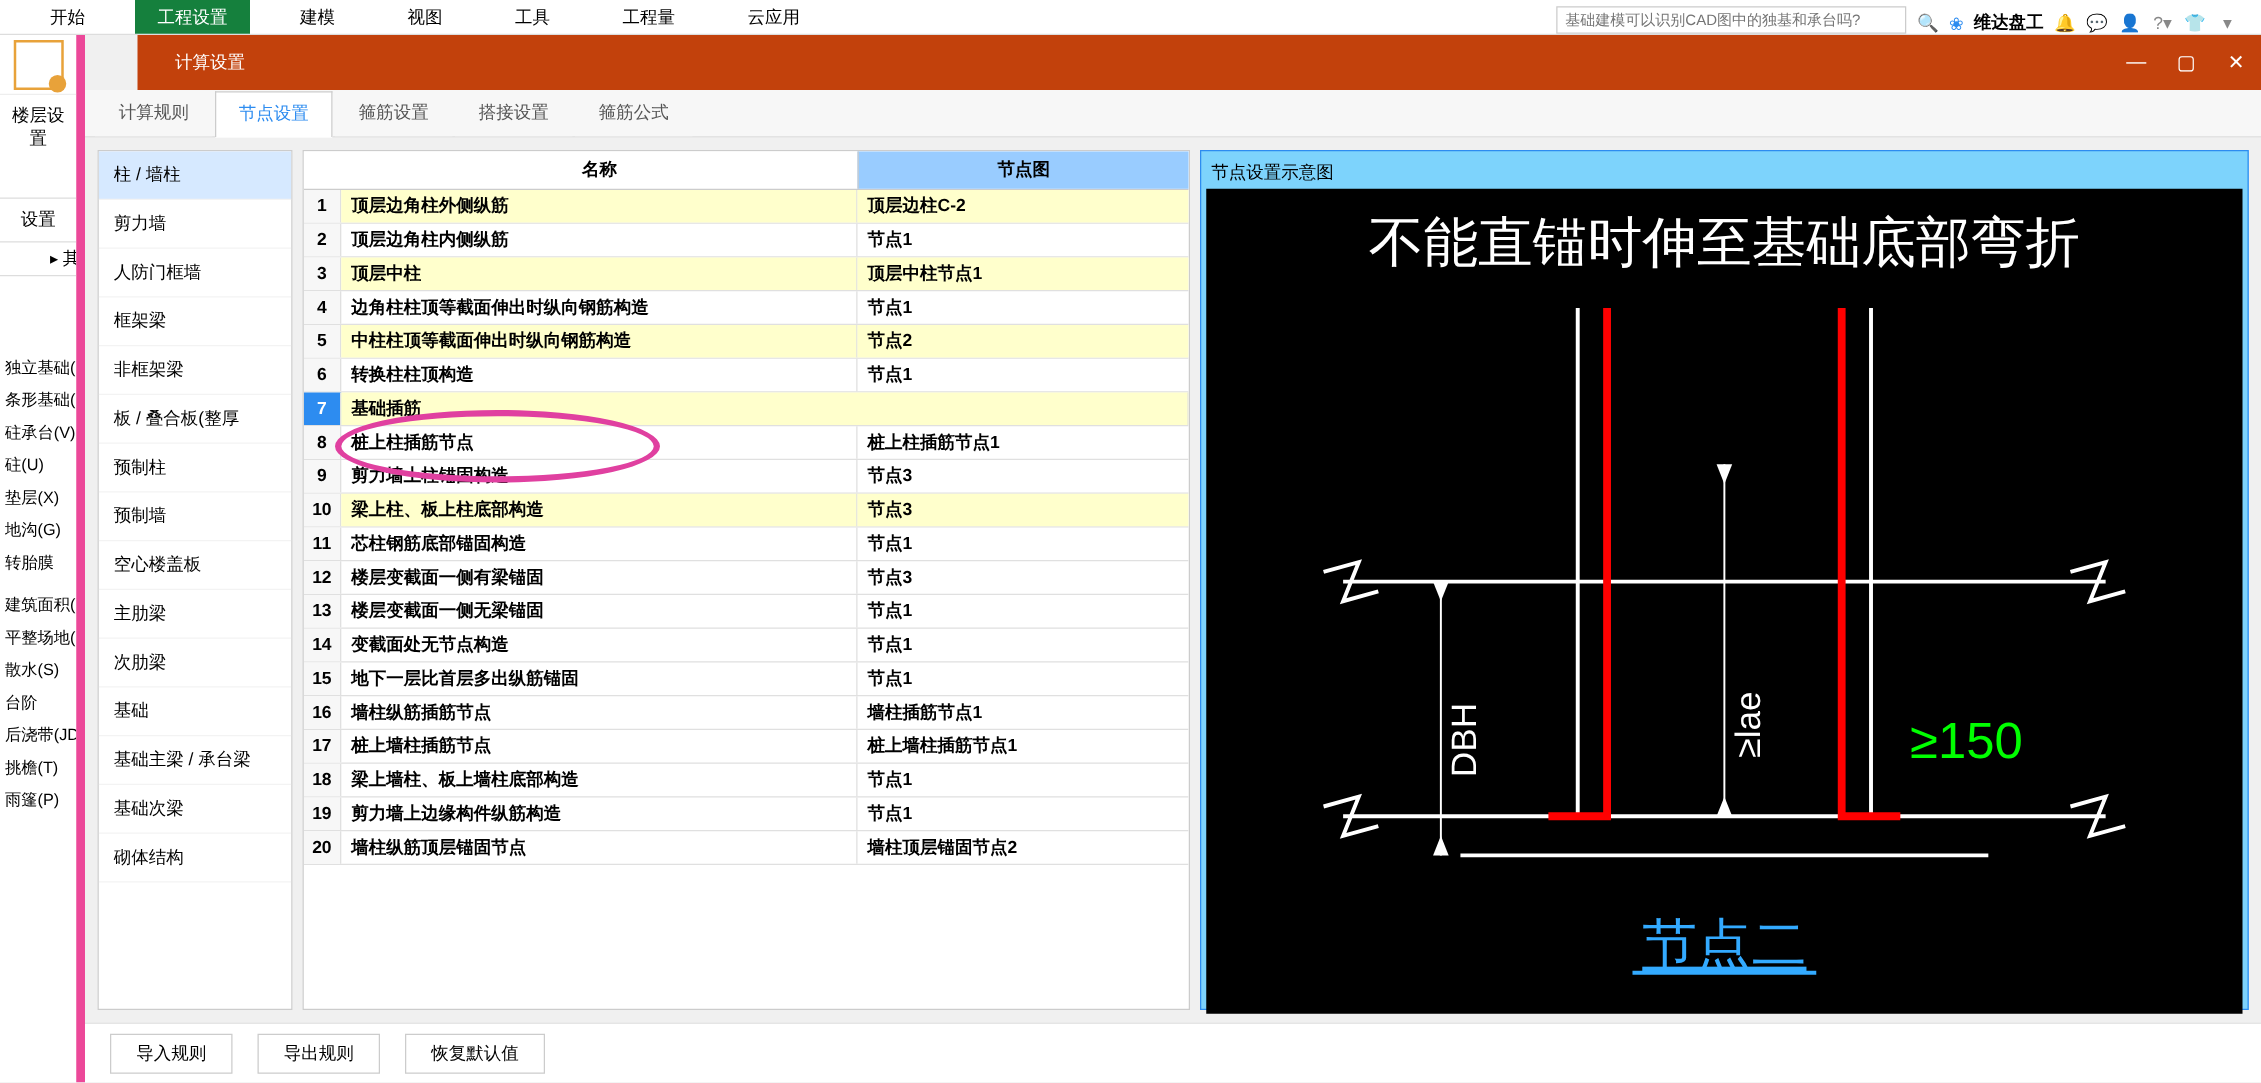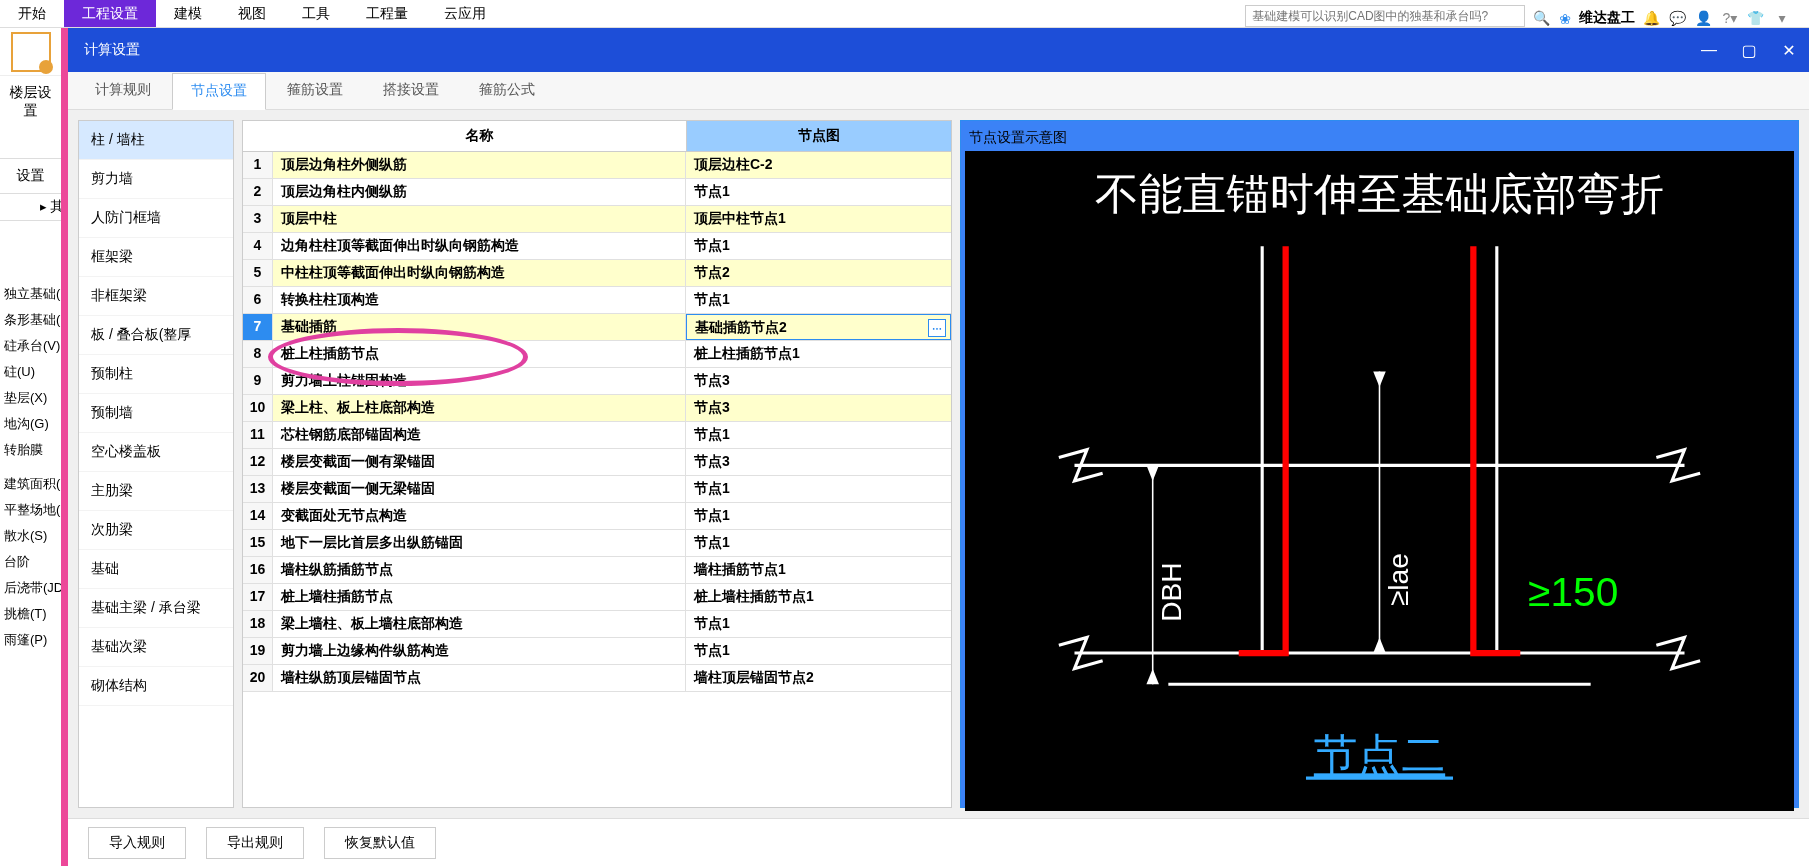--- a/index.html
+++ b/index.html
@@ -1,28 +1,28 @@
 <!DOCTYPE html>
 <html><head>
 <meta charset="utf-8">
 <style>
 * { box-sizing: border-box; margin: 0; padding: 0; font-family: "Microsoft YaHei", Arial, sans-serif; font-size: 14px; }
 body { background: #f0f0f0; width: 1809px; height: 866px; overflow: hidden; position: relative; }
 
 
 .top-menubar { height: 28px; background: #fff; border-bottom: 1px solid #ddd; display: flex; align-items: stretch; }
-.top-menubar .menu-item { padding: 4px 18px; cursor: pointer; display: flex; align-items: center; }
-.top-menubar .menu-item.active { background: #6d28d9; color: #fff; }
+.top-menubar .menu-item { padding: 4px 18px; cursor: pointer; display: flex; align-items: center; margin-left: 22px; }
+.top-menubar .menu-item.active { background: #15803d; color: #fff; }
 .top-search { margin-left: auto; display: flex; align-items: flex-end; padding-right: 18px; gap: 8px; }
 .top-search input { width: 280px; height: 22px; border: 1px solid #ccc; padding: 0 6px; color: #999; font-size: 12px; }
 .top-search .logo-text { font-weight: bold; font-size: 14px; }
 .top-search .icon-btn { width: 18px; height: 18px; color: #888; display: flex; align-items: center; justify-content: center; cursor: pointer; }
 
 
-.title-bar { height: 44px; background: #1d4ed8; color: #fff; display: flex; align-items: center; padding-left: 16px; position: relative; }
+.title-bar { height: 44px; background: #c2410c; color: #fff; display: flex; align-items: center; padding-left: 30px; position: relative; margin-left: 42px; }
 .title-bar .window-controls { position: absolute; right: 0; top: 0; display: flex; }
 .title-bar .win-btn { width: 40px; height: 44px; display: flex; align-items: center; justify-content: center; color: #fff; cursor: pointer; font-size: 16px; }
 
 
 .outer-sidebar { position: absolute; left: 0; top: 28px; width: 68px; background: #fff; border-right: 7px solid #ec4899; height: 838px; overflow: hidden; }
 .outer-sidebar .icon-block { height: 48px; display: flex; align-items: center; justify-content: center; border-bottom: 1px solid #eee; }
 .outer-sidebar .big-label { padding: 8px 4px; text-align: center; font-size: 14px; }
 .outer-sidebar .side-item { padding: 4px 4px; font-size: 13px; white-space: nowrap; overflow: hidden; }
 .gear-icon { width: 40px; height: 40px; border: 2px solid #e8a23a; position: relative; }
 .gear-icon::after { content: ""; position: absolute; right: -4px; bottom: -4px; width: 14px; height: 14px; background: #e8a23a; border-radius: 50%; }
@@ -58,21 +58,21 @@
 .tp-row .node-col { width: 265px; padding: 4px 8px; white-space: nowrap; overflow: hidden; position: relative; }
 .tp-row.yellow .name-col, .tp-row.yellow .node-col { background: #ffffcc; }
 .tp-row.sel .num-col { background: #2d8cf0; color: #fff; }
 .tp-row.sel .node-col { background: #ffffcc; border: 1px solid #2d8cf0; }
 .ellipsis-btn { position: absolute; right: 4px; top: 4px; width: 18px; height: 18px; border: 1px solid #2d8cf0; background: #fff; font-size: 10px; display: flex; align-items: center; justify-content: center; color: #2d8cf0; cursor: pointer; }
 
 
 .annot-ellipse { position: absolute; left: 200px; top: 300px; width: 260px; height: 58px; border: 5px solid #e040a0; border-radius: 50%; pointer-events: none; z-index: 50; }
 
 
-.preview-panel { flex: 1; border: 1px solid #2d8cf0; background: #3b82f6; padding: 4px; display: flex; flex-direction: column; }
+.preview-panel { flex: 1; border: 1px solid #2d8cf0; background: #7dd3fc; padding: 4px; display: flex; flex-direction: column; }
 .preview-title { padding: 4px; font-size: 14px; }
 .preview-canvas { flex: 1; background: #000; position: relative; color: #fff; }
 .preview-desc { padding: 8px 4px; font-size: 13px; line-height: 1.5; }
 
 
 .bottom-bar { height: 48px; display: flex; align-items: center; padding-left: 20px; gap: 20px; background: #fff; border-top: 1px solid #ddd; }
 .bottom-bar button { padding: 6px 20px; border: 1px solid #ccc; background: #fff; cursor: pointer; }
 
 
 .diag-text-big { font-family: "SimSun", serif; font-size: 28px; fill: #fff; }
@@ -207,21 +207,20 @@
             <div class="node-col">节点2</div>
           </div>
           <div class="tp-row">
             <div class="num-col">6</div>
             <div class="name-col">转换柱柱顶构造</div>
             <div class="node-col">节点1</div>
           </div>
           <div class="tp-row yellow sel">
             <div class="num-col">7</div>
             <div class="name-col">基础插筋</div>
-            <div class="node-col">基础插筋节点2<div class="ellipsis-btn">⋯</div></div>
           </div>
           <div class="tp-row">
             <div class="num-col">8</div>
             <div class="name-col">桩上柱插筋节点</div>
             <div class="node-col">桩上柱插筋节点1</div>
           </div>
           <div class="tp-row">
             <div class="num-col">9</div>
             <div class="name-col">剪力墙上柱锚固构造</div>
             <div class="node-col">节点3</div>

